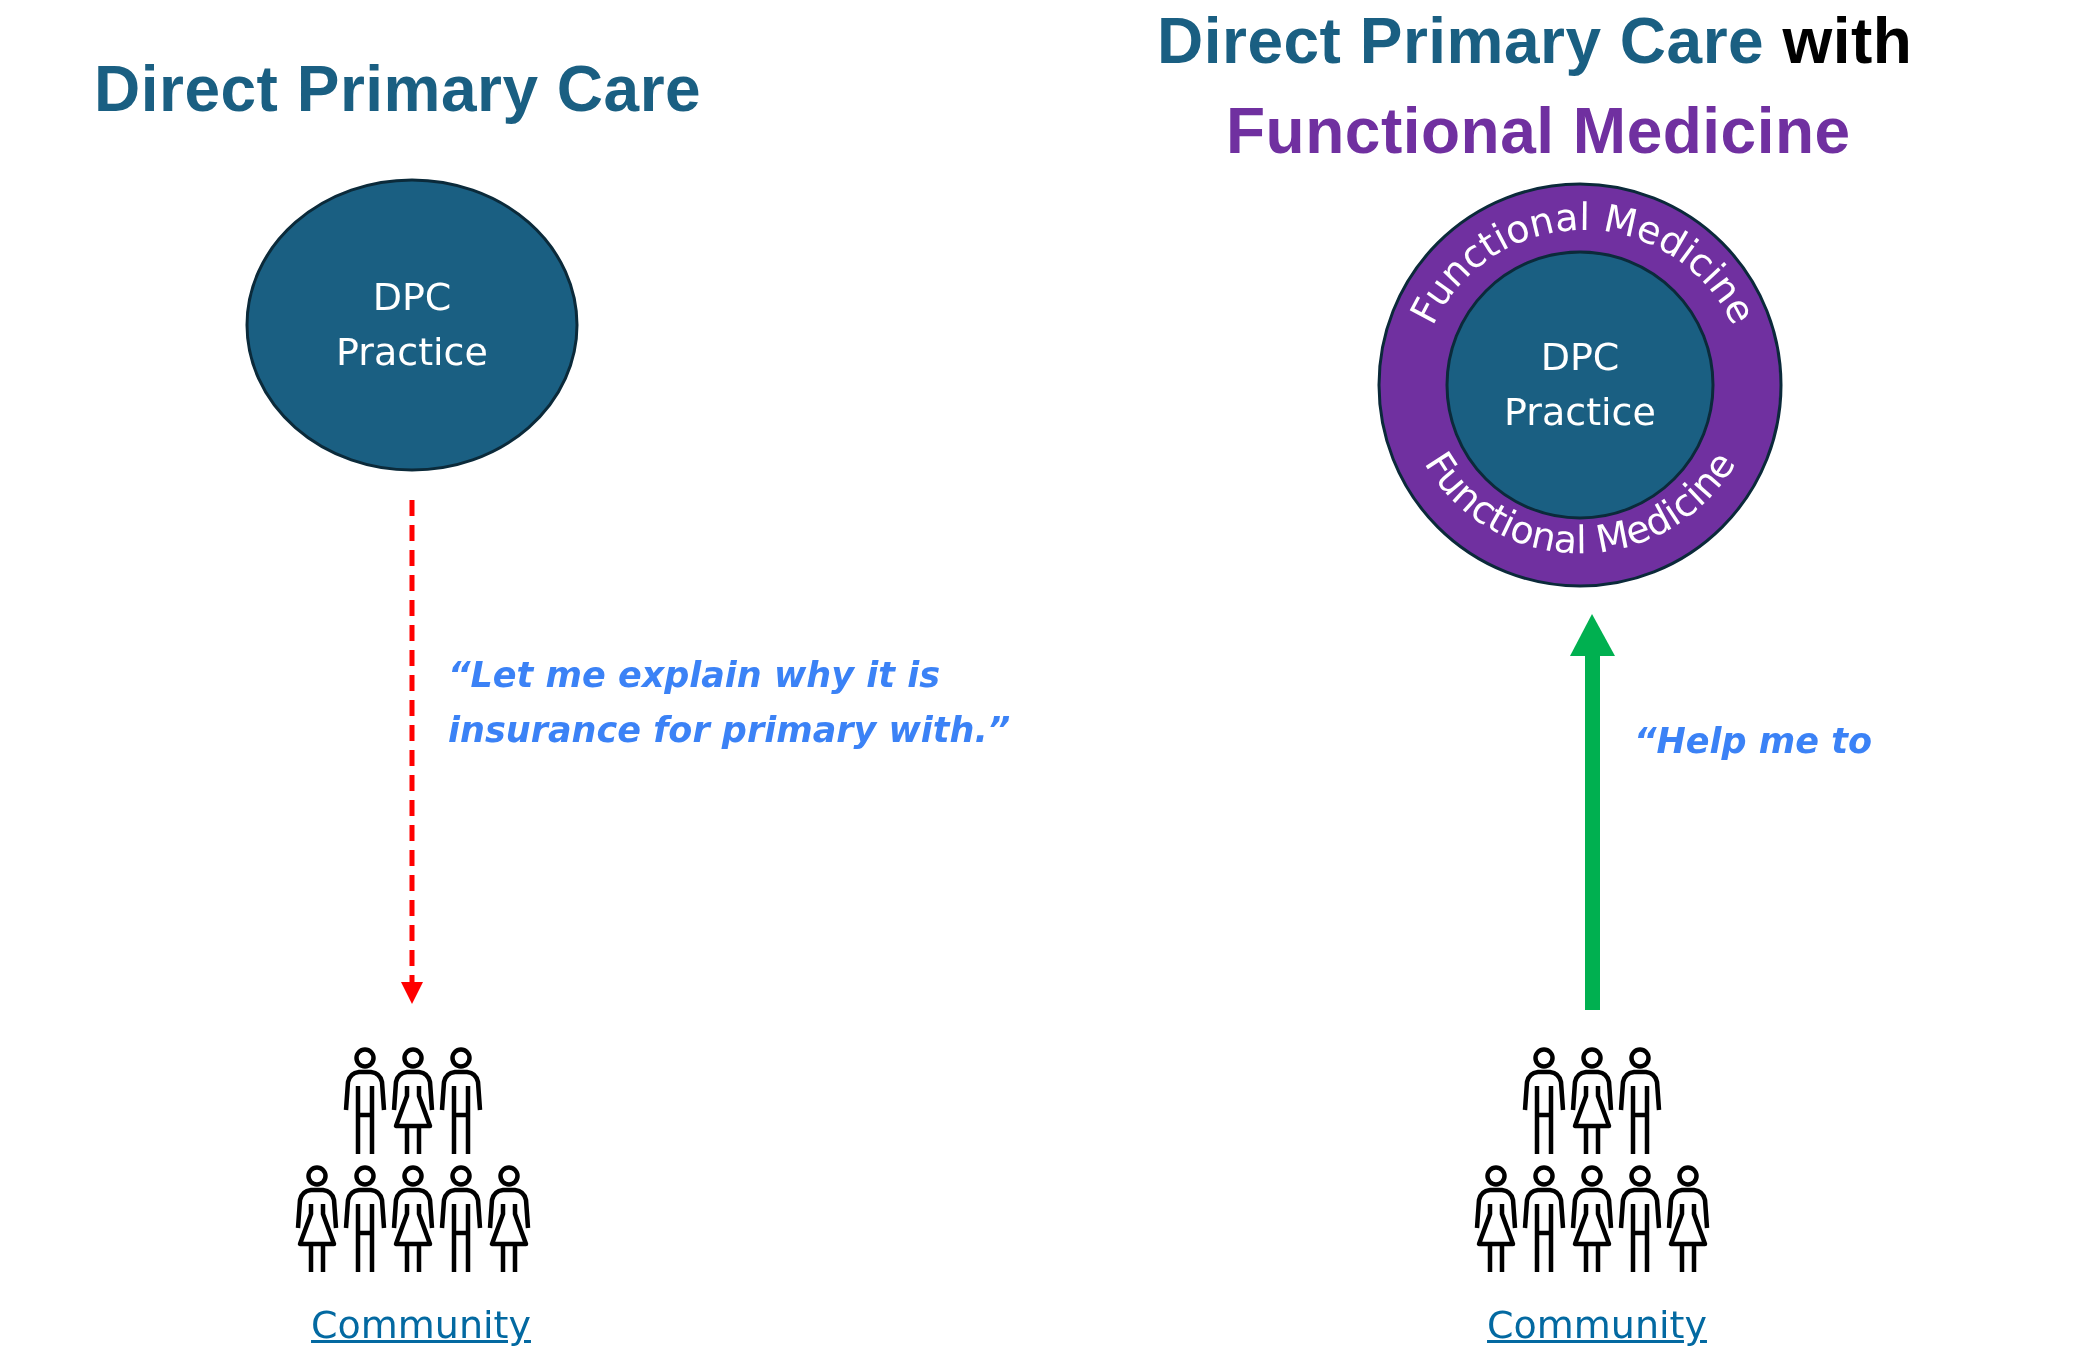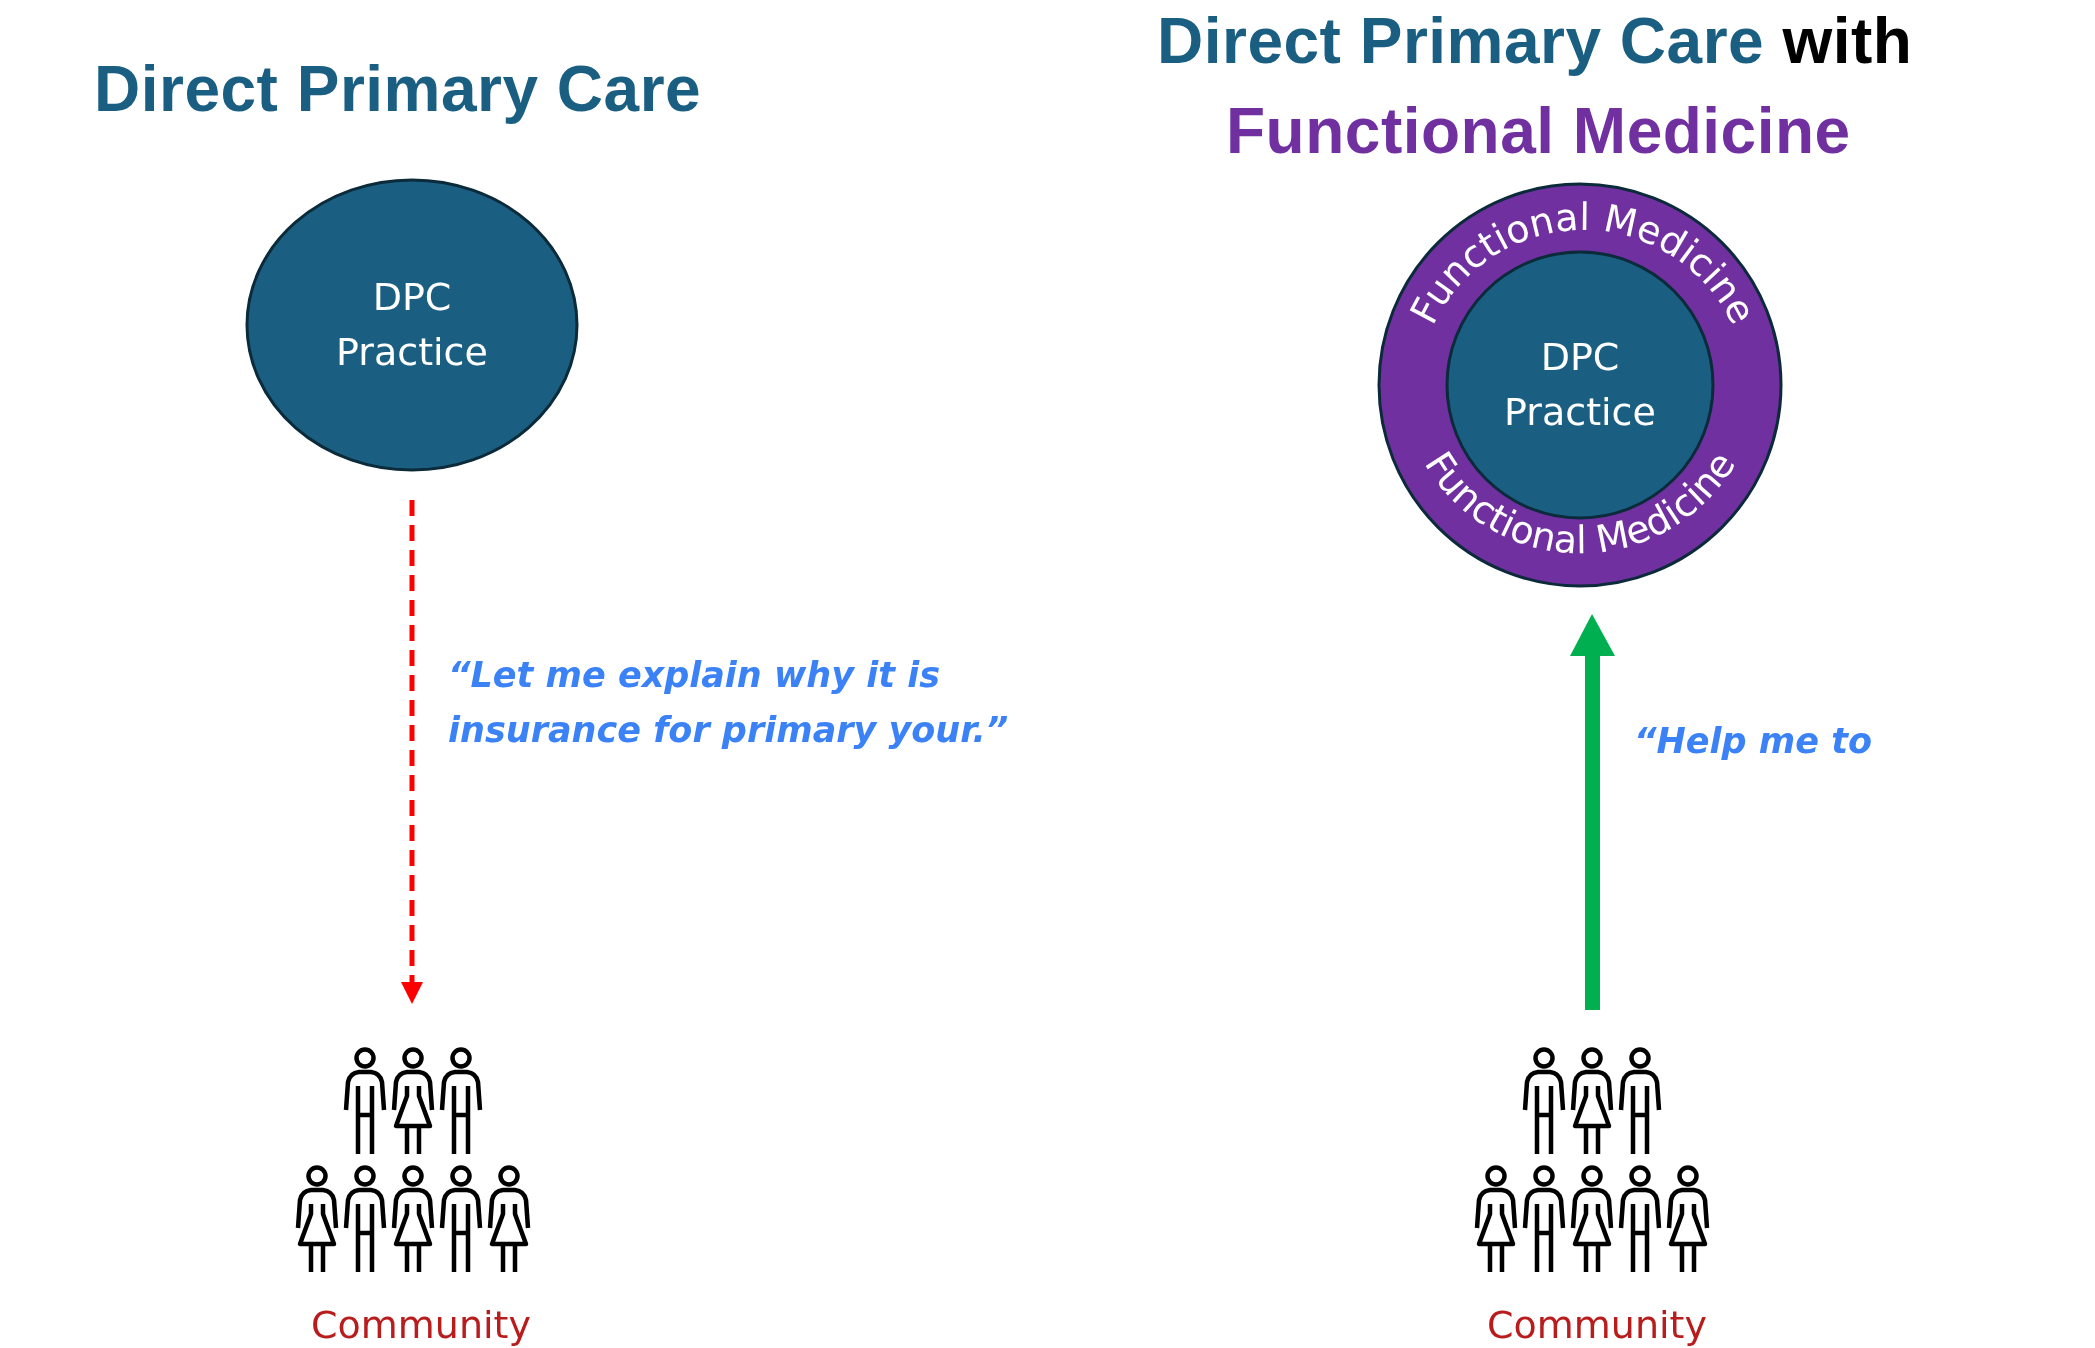--- a/index.html
+++ b/index.html
@@ -6,22 +6,22 @@
   body { width: 2095px; height: 1348px; position: relative; overflow: hidden;
          font-family: "Liberation Sans", sans-serif; }
   .abs { position: absolute; }
   .title { font-family: "Liberation Sans", sans-serif; font-weight: bold; font-size: 64px;
            white-space: nowrap; letter-spacing: 0.5px; }
   .teal { color: #1a5f82; }
   .black { color: #000000; }
   .purple { color: #7030a0; }
   .quote { font-family: "DejaVu Sans", sans-serif; font-weight: bold; font-style: italic;
            font-size: 35px; line-height: 55px; color: #3b82f6; white-space: nowrap; }
-  .community { font-family: "DejaVu Sans", sans-serif; font-size: 38px; color: #b91c1c;
-               white-space: nowrap; transform: translateX(-50%); }
+  .community { font-family: "DejaVu Sans", sans-serif; font-size: 38px; color: #0369a1;
+               white-space: nowrap; transform: translateX(-50%); text-decoration: underline; }
   svg.layer { position: absolute; left: 0; top: 0; }
   .circle-label { font-family: "DejaVu Sans", sans-serif; font-size: 38px; fill: #ffffff; }
   .ring-text { font-family: "DejaVu Sans", sans-serif; font-size: 38px; fill: #ffffff; }
 </style>
 </head>
 <body>
 
 <div class="abs title teal" style="left:94px; top:52px;">Direct Primary Care</div>
 
 <svg class="layer" width="2095" height="1348">
@@ -172,21 +172,21 @@
         <path d="M 1669 1228 L 1671 1200 Q 1673 1191 1682 1190 L 1694 1190 Q 1703 1191 1705 1200 L 1707 1228"></path>
         <path d="M 1682 1204 L 1682 1214 L 1671 1244 L 1705 1244 L 1694 1214 L 1694 1204"></path>
         <path d="M 1682 1244 L 1682 1272"></path>
         <path d="M 1694 1244 L 1694 1272"></path>
       </g>
     </g>
 </svg>
 
 <div class="abs quote" style="left:448px; top:648px;">
   <div>“Let me explain why it is</div>
-  <div>insurance for primary your.”</div>
+  <div>insurance for primary with.”</div>
 </div>
 
 <div class="abs community" style="left:421px; top:1303px;">Community</div>
 
 <div class="abs title" style="left:1157px; top:4px;">
   <span class="teal">Direct Primary Care</span>
   <span class="black">with</span>
 </div>
 <div class="abs title purple" style="left:1226px; top:94px;">Functional Medicine</div>
 

